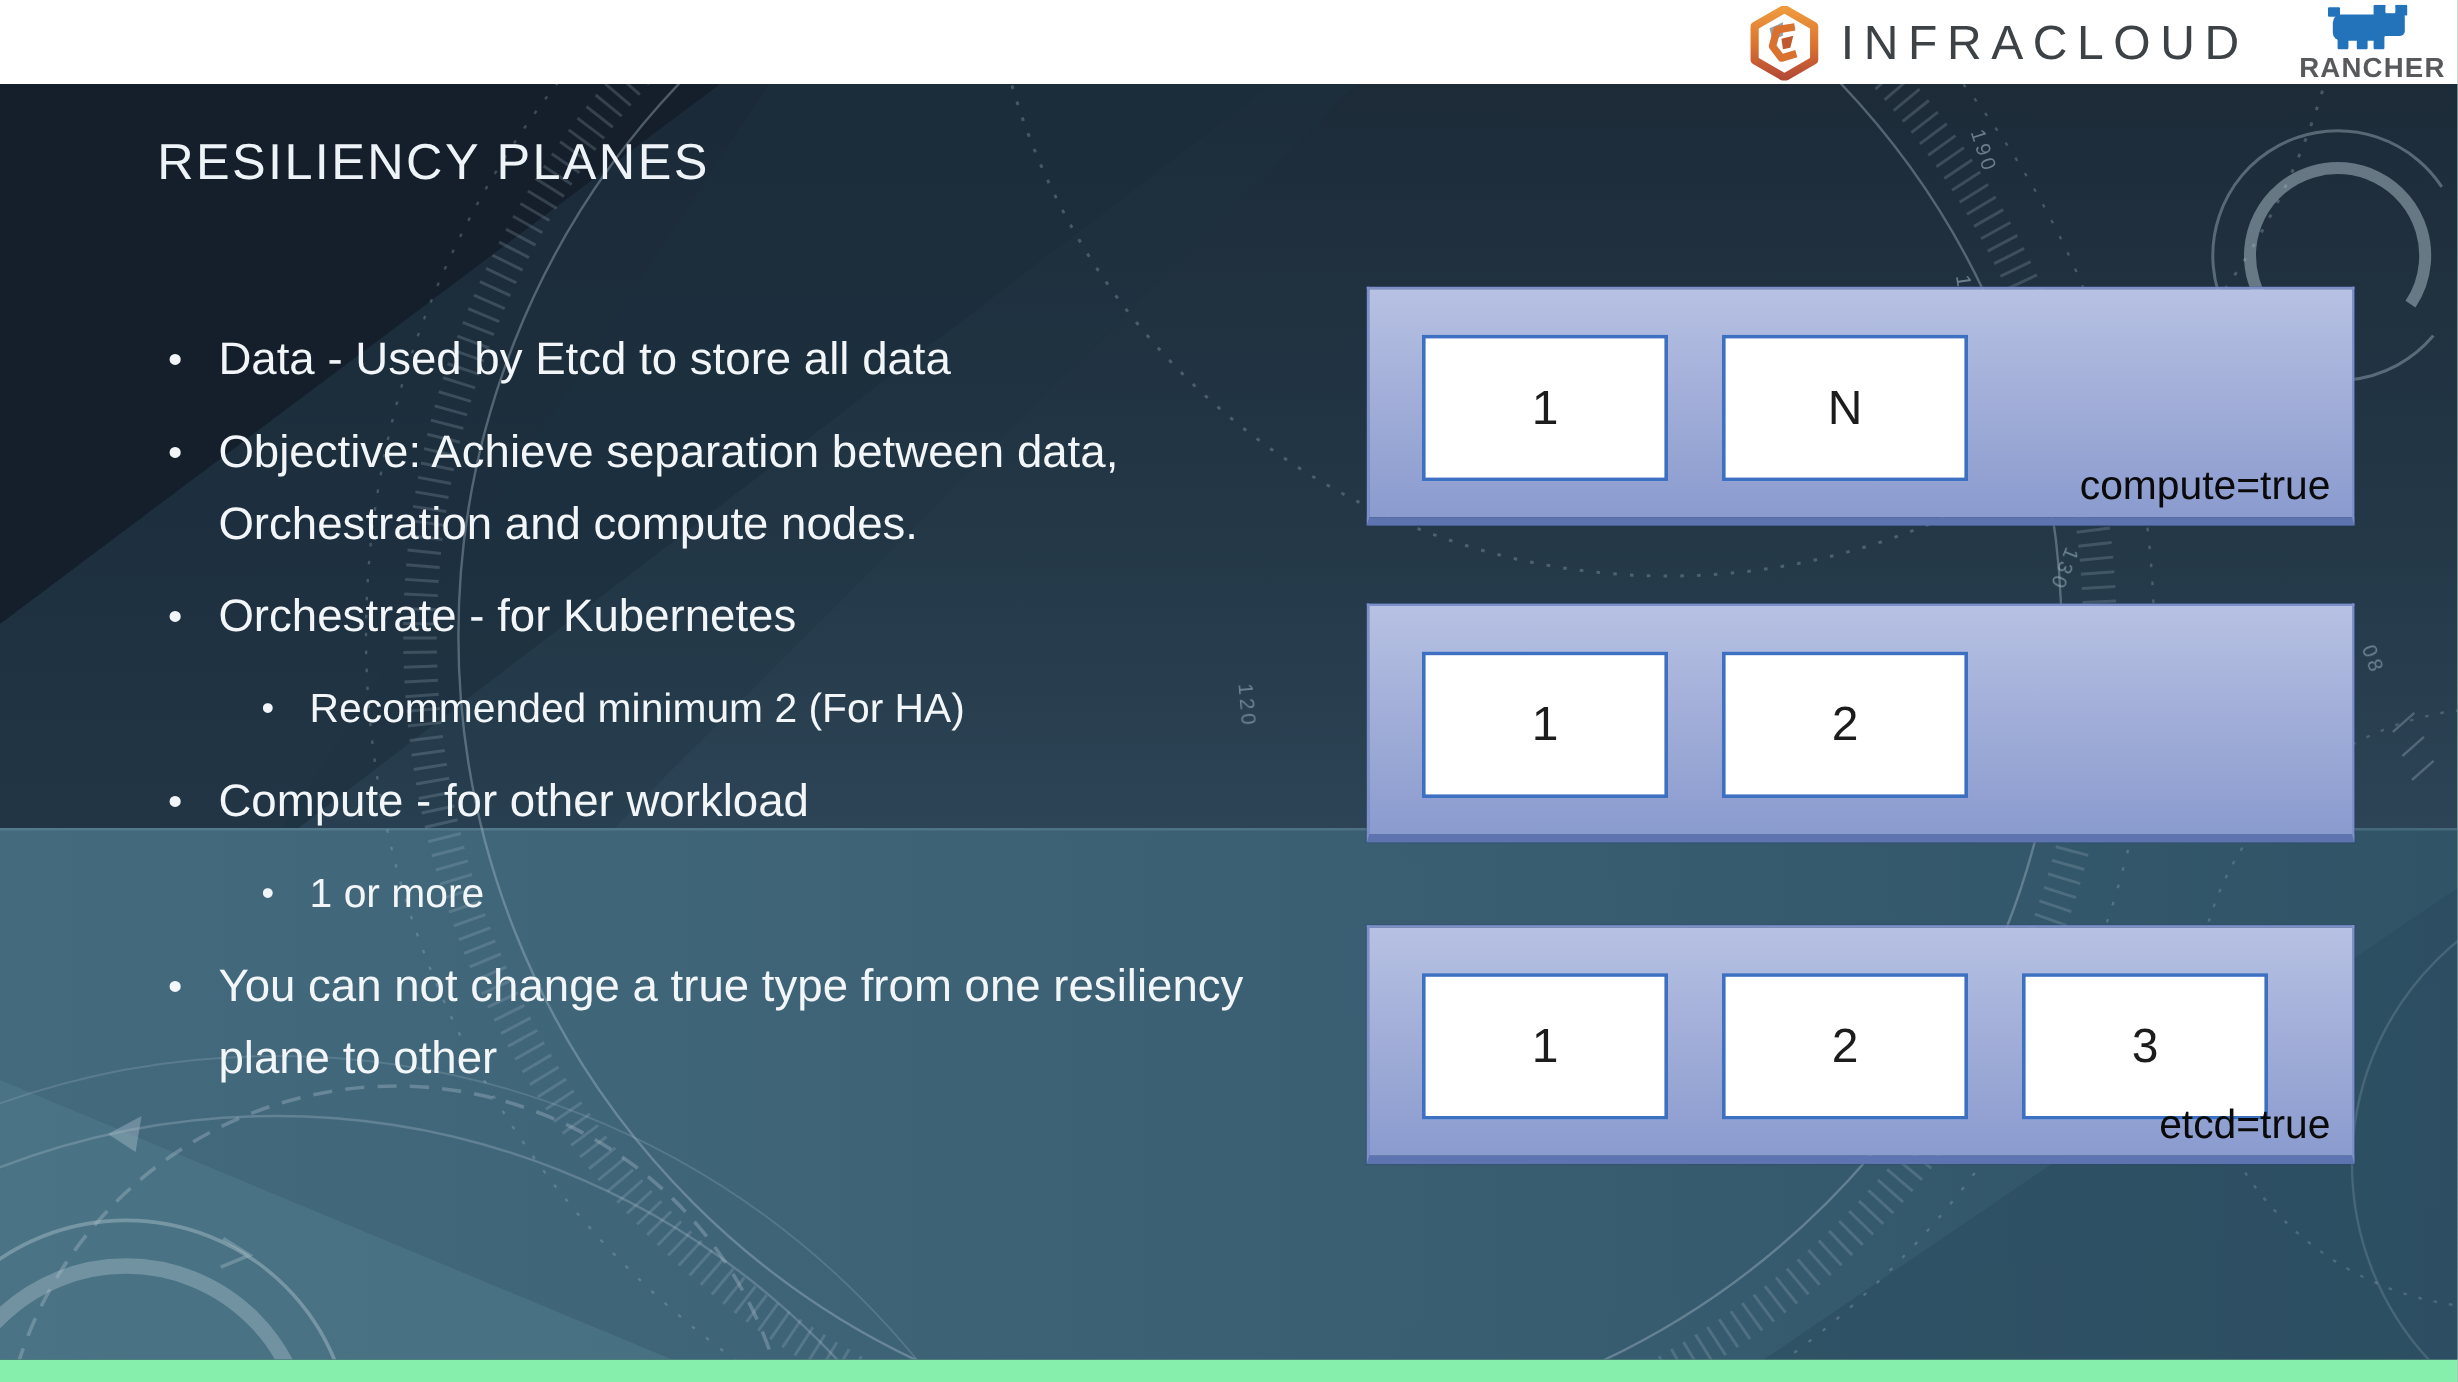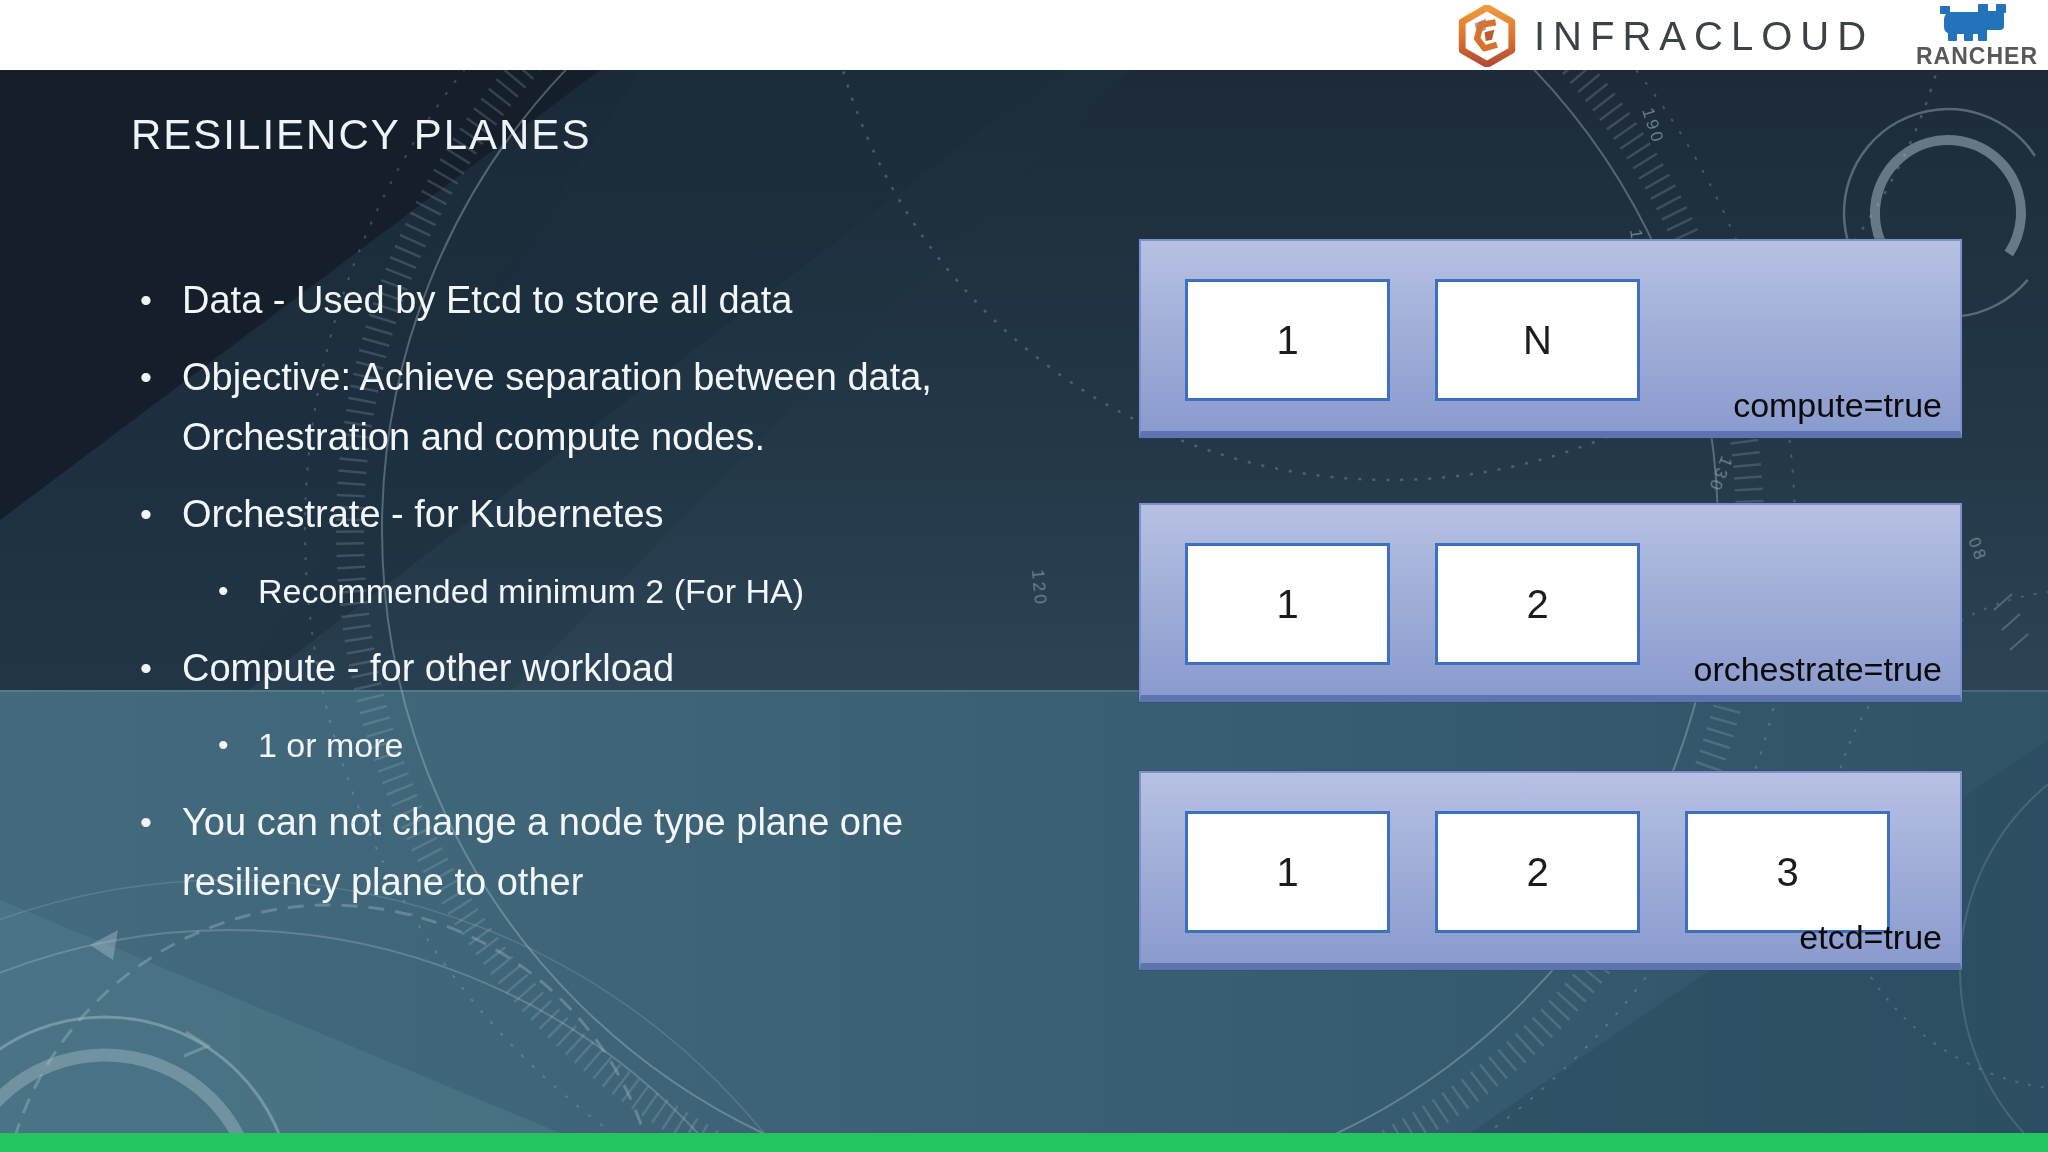--- a/index.html
+++ b/index.html
@@ -1,17 +1,17 @@
 <!DOCTYPE html>
 <html><head>
 <meta charset="utf-8">
 <style>
   html,body{margin:0;padding:0;}
   body{width:2048px;height:1152px;background:#ffffff;font-family:"Liberation Sans",sans-serif;position:relative;overflow:hidden;}
-  .screen{position:absolute;inset:0;width:2048px;height:1152px;background:#22c55e;}
+  .screen{position:absolute;inset:0;width:2048px;height:1152px;background:#86efac;}
 
   
   .topbar{position:absolute;top:0;left:0;width:2048px;height:70px;background:#ffffff;}
   .ic-logo{position:absolute;top:4px;left:1456px;height:64px;display:flex;align-items:center;gap:16px;}
   .ic-hex{width:62px;height:62px;}
   .ic-word{font-size:40px;letter-spacing:8px;color:#3d4247;font-weight:400;}
   .rancher{position:absolute;top:4px;left:1898px;width:140px;height:64px;text-align:right;}
   .rancher svg{display:block;margin:0 auto;}
   .rancher-word{font-size:23px;font-weight:700;letter-spacing:1px;color:#58595b;margin-top:1px;}
 
@@ -139,37 +139,36 @@
 
     <div class="title">RESILIENCY PLANES</div>
 
     <div class="bullets">
       <div class="bullet l1">Data - Used by Etcd to store all data</div>
       <div class="bullet l1">Objective: Achieve separation between data, Orchestration and compute nodes.</div>
       <div class="bullet l1">Orchestrate - for Kubernetes</div>
       <div class="bullet l2">Recommended minimum 2 (For HA)</div>
       <div class="bullet l1">Compute - for other workload</div>
       <div class="bullet l2">1 or more</div>
-      <div class="bullet l1">You can not change a node type plane one resiliency plane to other</div>
+      <div class="bullet l1">You can not change a true type from one resiliency plane to other</div>
     </div>
 
     <div class="panel p-compute">
       <div class="nodes">
         <div class="node">1</div>
         <div class="node">N</div>
       </div>
       <div class="panel-label">compute=true</div>
     </div>
 
     <div class="panel p-orch">
       <div class="nodes">
         <div class="node">1</div>
         <div class="node">2</div>
       </div>
-      <div class="panel-label">orchestrate=true</div>
     </div>
 
     <div class="panel p-etcd">
       <div class="nodes">
         <div class="node">1</div>
         <div class="node">2</div>
         <div class="node">3</div>
       </div>
       <div class="panel-label">etcd=true</div>
     </div>

